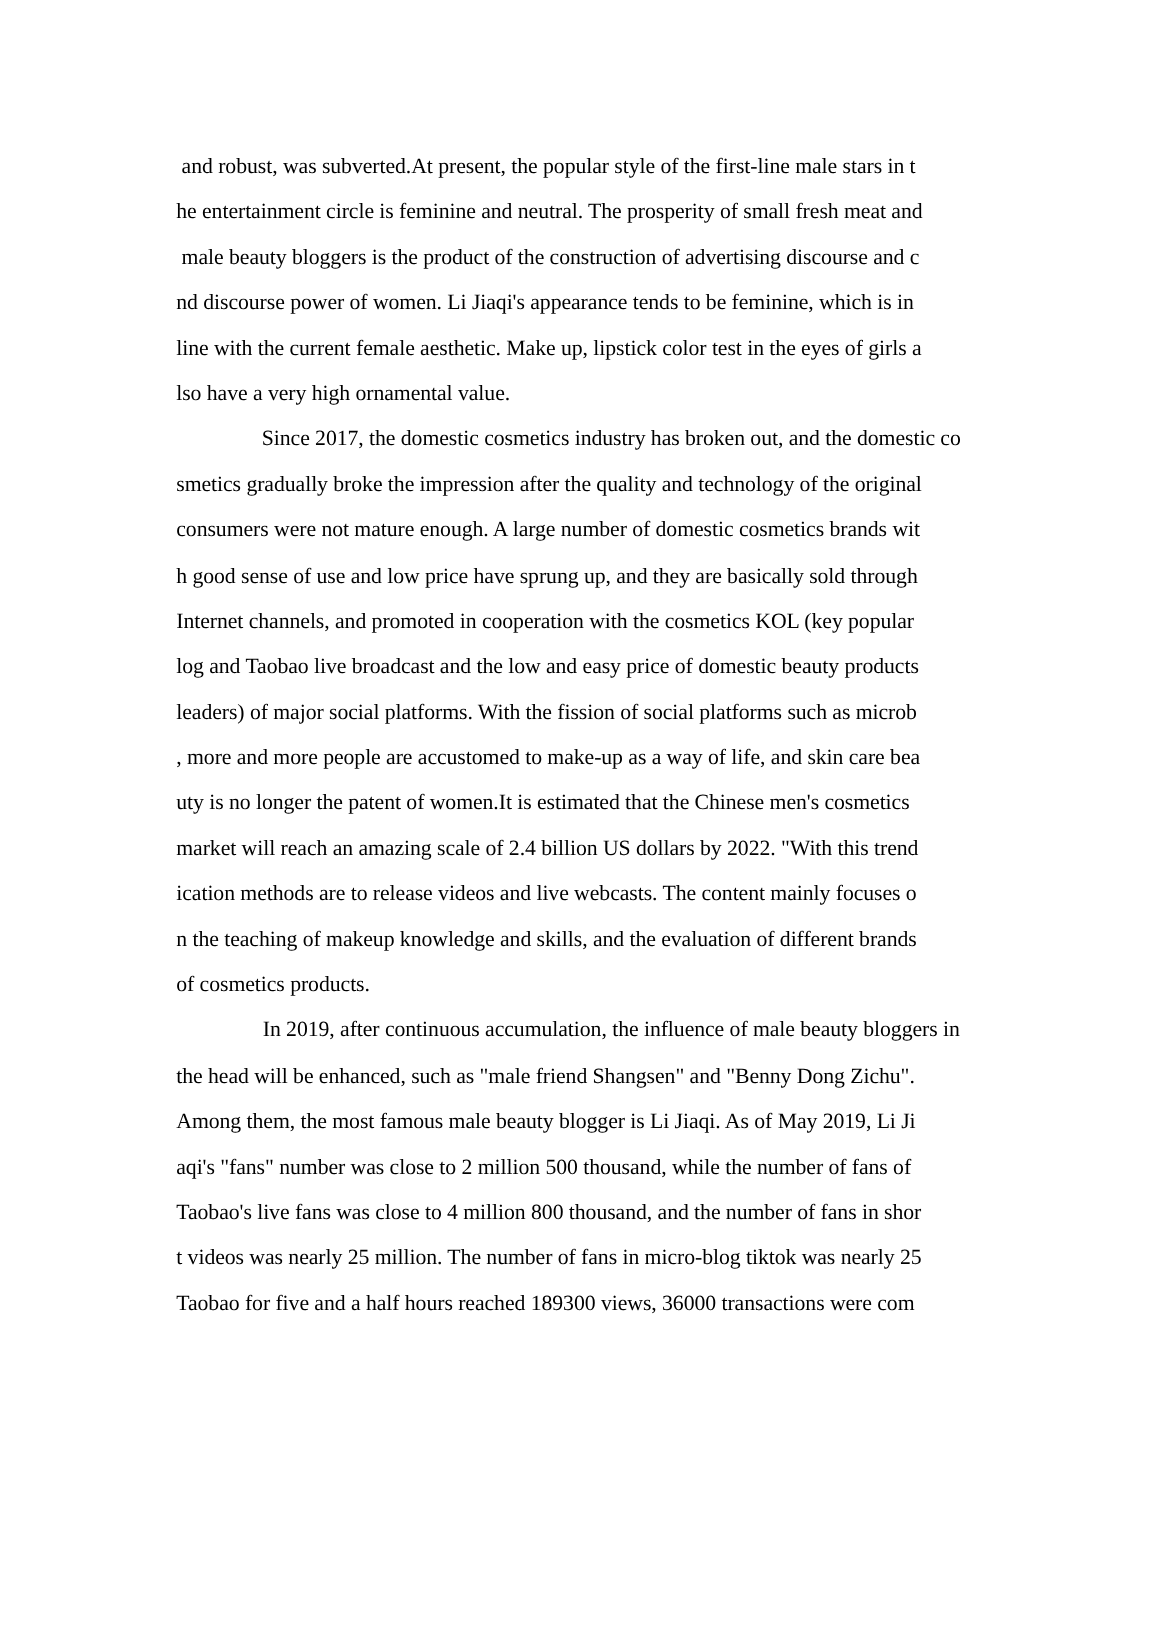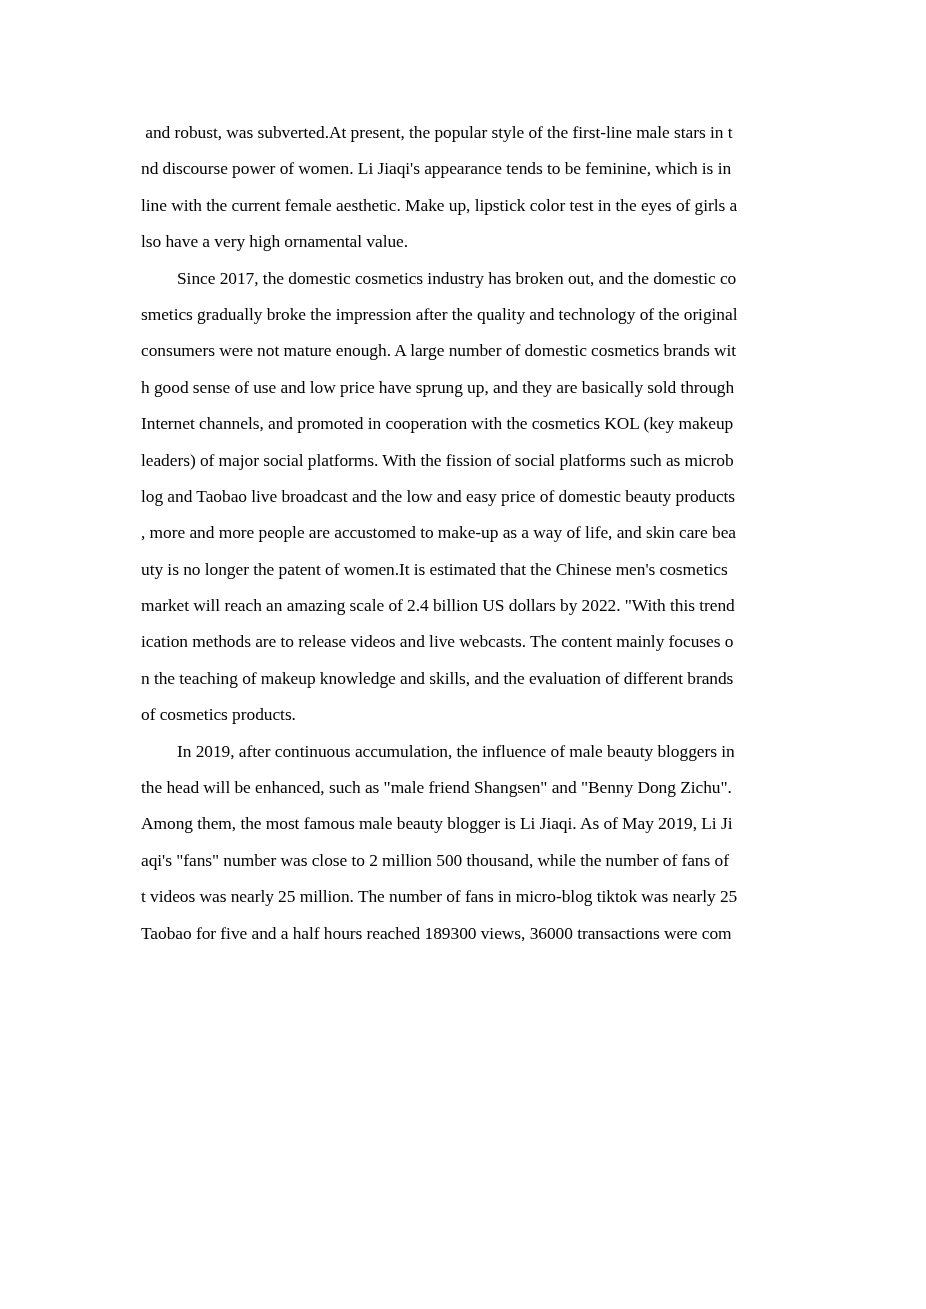--- a/index.html
+++ b/index.html
@@ -32,54 +32,58 @@
     .line {
       display: block;
       height: 36.4px;
       line-height: 28px;
       font-size: 17.4px;
       white-space: pre;
       letter-spacing: -0.05px;
     }
     .indent {
       padding-left: 36px;
+      text-align: center;
     }
   </style>
 </head>
 <body>
 
 <div class="page">
   <div class="body-text">
 
     <div>
       <span class="line"> and robust, was subverted.At present, the popular style of the first-line male stars in t</span>
+      <span class="line">he entertainment circle is feminine and neutral. The prosperity of small fresh meat and</span>
+      <span class="line"> male beauty bloggers is the product of the construction of advertising discourse and c</span>
       <span class="line">nd discourse power of women. Li Jiaqi's appearance tends to be feminine, which is in</span>
       <span class="line">line with the current female aesthetic. Make up, lipstick color test in the eyes of girls a</span>
       <span class="line">lso have a very high ornamental value.</span>
     </div>
 
     <div>
       <span class="line indent">Since 2017, the domestic cosmetics industry has broken out, and the domestic co</span>
       <span class="line">smetics gradually broke the impression after the quality and technology of the original</span>
       <span class="line">consumers were not mature enough. A large number of domestic cosmetics brands wit</span>
       <span class="line">h good sense of use and low price have sprung up, and they are basically sold through</span>
-      <span class="line">Internet channels, and promoted in cooperation with the cosmetics KOL (key makeup</span>
+      <span class="line">Internet channels, and promoted in cooperation with the cosmetics KOL (key popular</span>
+      <span class="line">log and Taobao live broadcast and the low and easy price of domestic beauty products</span>
       <span class="line">leaders) of major social platforms. With the fission of social platforms such as microb</span>
-      <span class="line">log and Taobao live broadcast and the low and easy price of domestic beauty products</span>
       <span class="line">, more and more people are accustomed to make-up as a way of life, and skin care bea</span>
       <span class="line">uty is no longer the patent of women.It is estimated that the Chinese men's cosmetics</span>
       <span class="line">market will reach an amazing scale of 2.4 billion US dollars by 2022. "With this trend</span>
       <span class="line">ication methods are to release videos and live webcasts. The content mainly focuses o</span>
       <span class="line">n the teaching of makeup knowledge and skills, and the evaluation of different brands</span>
       <span class="line">of cosmetics products.</span>
     </div>
 
     <div>
       <span class="line indent">In 2019, after continuous accumulation, the influence of male beauty bloggers in</span>
       <span class="line">the head will be enhanced, such as "male friend Shangsen" and "Benny Dong Zichu".</span>
       <span class="line">Among them, the most famous male beauty blogger is Li Jiaqi. As of May 2019, Li Ji</span>
       <span class="line">aqi's "fans" number was close to 2 million 500 thousand, while the number of fans of</span>
+      <span class="line">Taobao's live fans was close to 4 million 800 thousand, and the number of fans in shor</span>
       <span class="line">t videos was nearly 25 million. The number of fans in micro-blog tiktok was nearly 25</span>
       <span class="line">Taobao for five and a half hours reached 189300 views, 36000 transactions were com</span>
     </div>
 
   </div>
 </div>
 
 </body></html>

